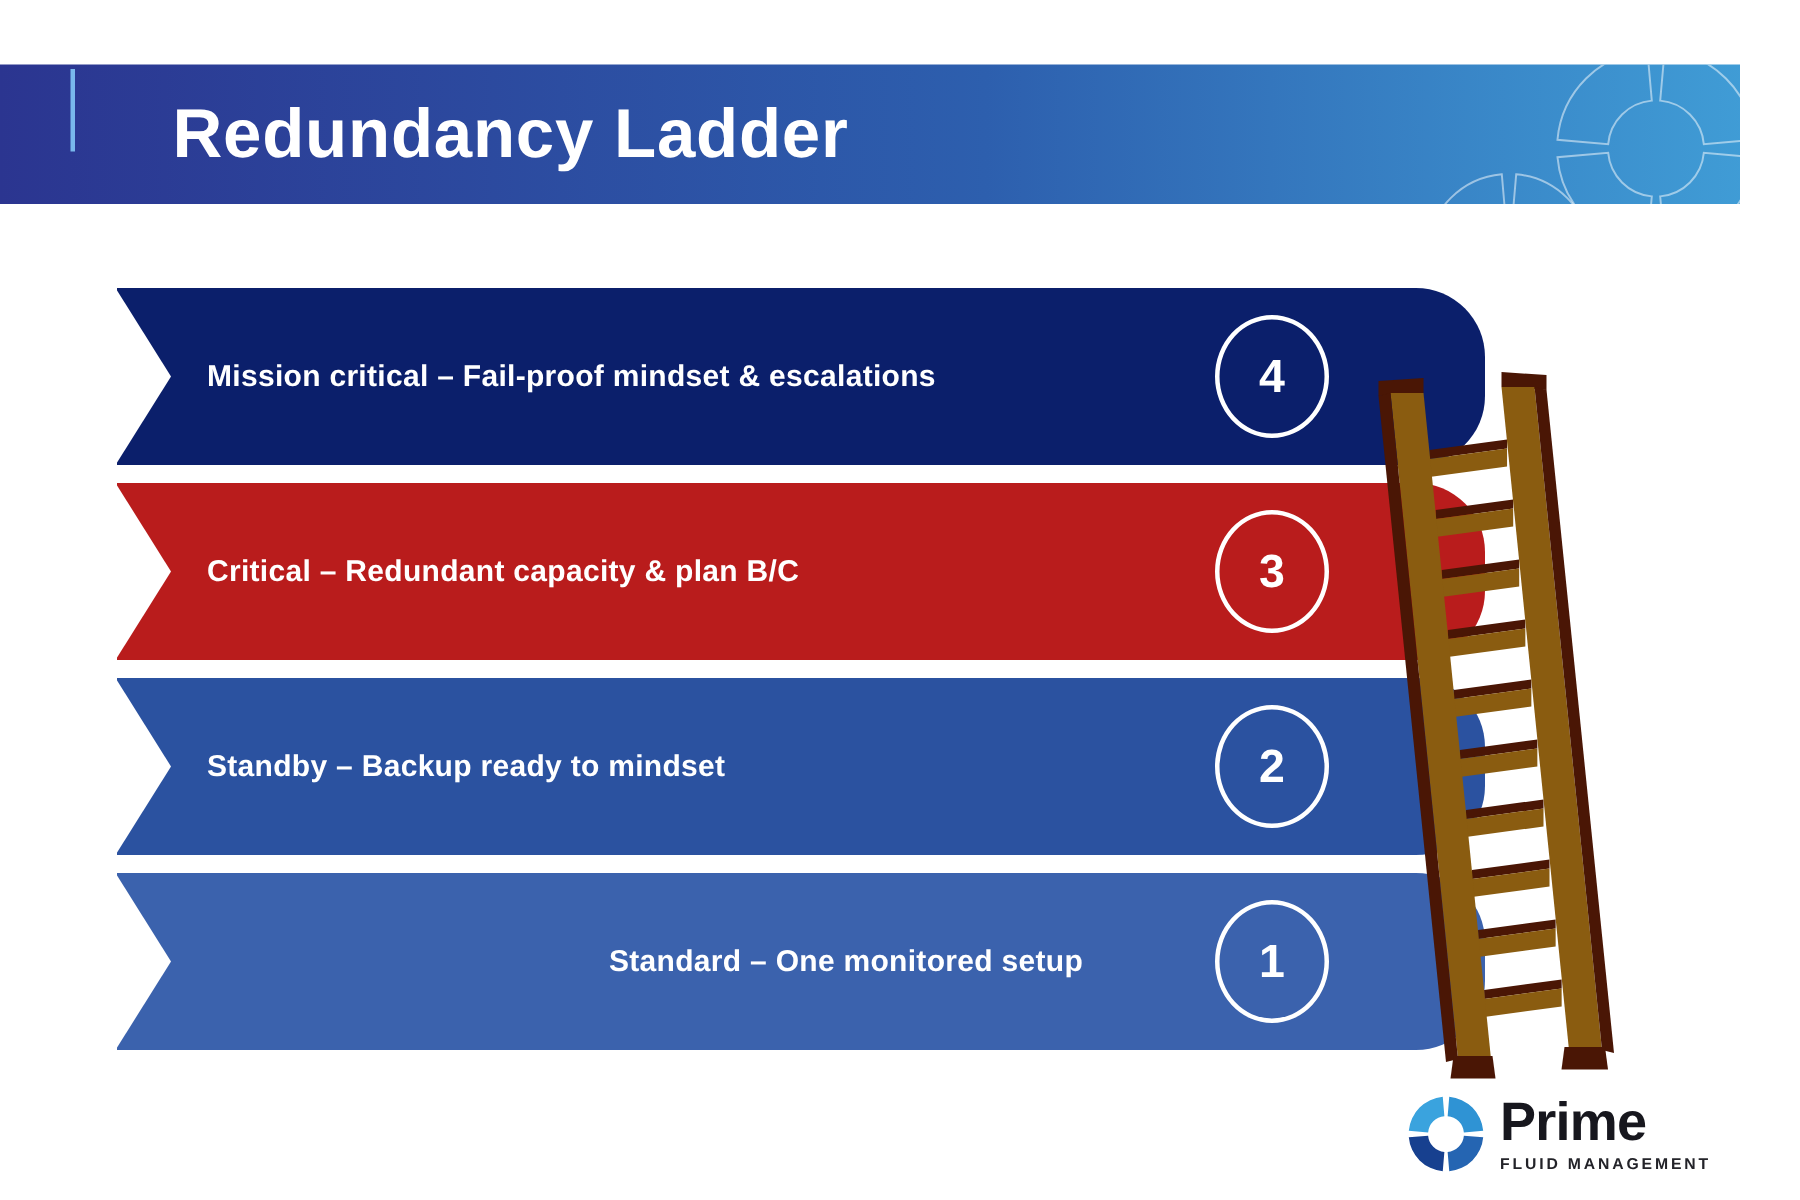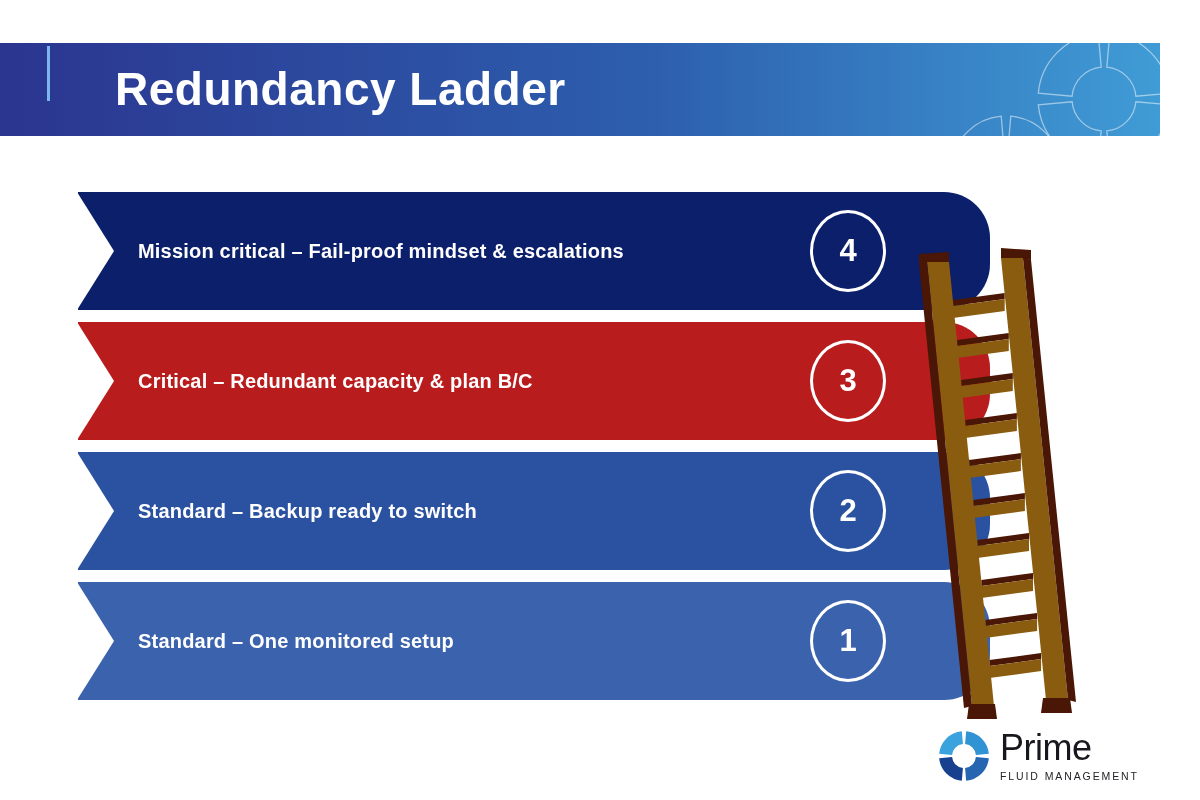--- a/index.html
+++ b/index.html
@@ -36,36 +36,36 @@
   .banner-label{
     padding-left:60px; max-width:600px;
     font-size:20px; font-weight:bold; line-height:1.55; letter-spacing:.2px;
   }
   .level-badge{
     position:absolute; right:104px; top:50%; transform:translateY(-50%);
     width:70px; height:76px; border:3px solid #ffffff; border-radius:50%;
     display:flex; align-items:center; justify-content:center;
     font-size:31px; font-weight:bold; color:#fff;
   }
-  .b1{top:192px;} .b2{top:322px;} .b3{top:452px;} .b4{top:582px;}
+  .b1{top:192px;} .b2{top:322px;} .b3{top:452px;} .b4{top:582px;justify-content:center;}
   
   #ladder-svg{ position:absolute; left:0; top:0; width:1200px; height:800px;
     pointer-events:none; }
   
   .logo{
     position:absolute; left:938px; top:729px;
     display:flex; align-items:center; gap:10px;
   }
   .logo-text{ display:flex; flex-direction:column; }
   .brand-name{
-    font-size:36px; font-weight:normal; color:#17171e; line-height:1;
+    font-size:36px; font-weight:bold; color:#17171e; line-height:1;
     letter-spacing:-.5px;
   }
   .brand-tagline{
-    font-size:10.5px; font-weight:normal; color:#232329; letter-spacing:1.9px;
+    font-size:10.5px; font-weight:bold; color:#232329; letter-spacing:1.9px;
     margin-top:4px; white-space:nowrap;text-align:right;
   }
 </style>
 </head>
 <body>
 
 <div class="slide">
 
   <div class="header">
     <div class="accent-line"></div>
@@ -84,21 +84,21 @@
 
   <div class="banner b1" style="background-color: rgb(11, 31, 107);">
     <div class="banner-label">Mission critical – Fail-proof mindset &amp; escalations</div>
     <div class="level-badge">4</div>
   </div>
   <div class="banner b2" style="background-color: #b91c1c;">
     <div class="banner-label">Critical – Redundant capacity &amp; plan B/C</div>
     <div class="level-badge">3</div>
   </div>
   <div class="banner b3" style="background-color: rgb(43, 82, 160);">
-    <div class="banner-label">Standard – Backup ready to switch</div>
+    <div class="banner-label">Standby – Backup ready to mindset</div>
     <div class="level-badge">2</div>
   </div>
   <div class="banner b4" style="background-color: rgb(59, 98, 173);">
     <div class="banner-label">Standard – One monitored setup</div>
     <div class="level-badge">1</div>
   </div>
 
   <svg id="ladder-svg" viewBox="0 0 1200 800" xmlns="http://www.w3.org/2000/svg">
       <polygon points="953.0,300 1004.7,293 1004.7,299 953.0,306" fill="#4A1605"></polygon>
       <polygon points="953.0,306 1004.7,299 1004.7,311 953.0,318" fill="#8A5C10"></polygon>

